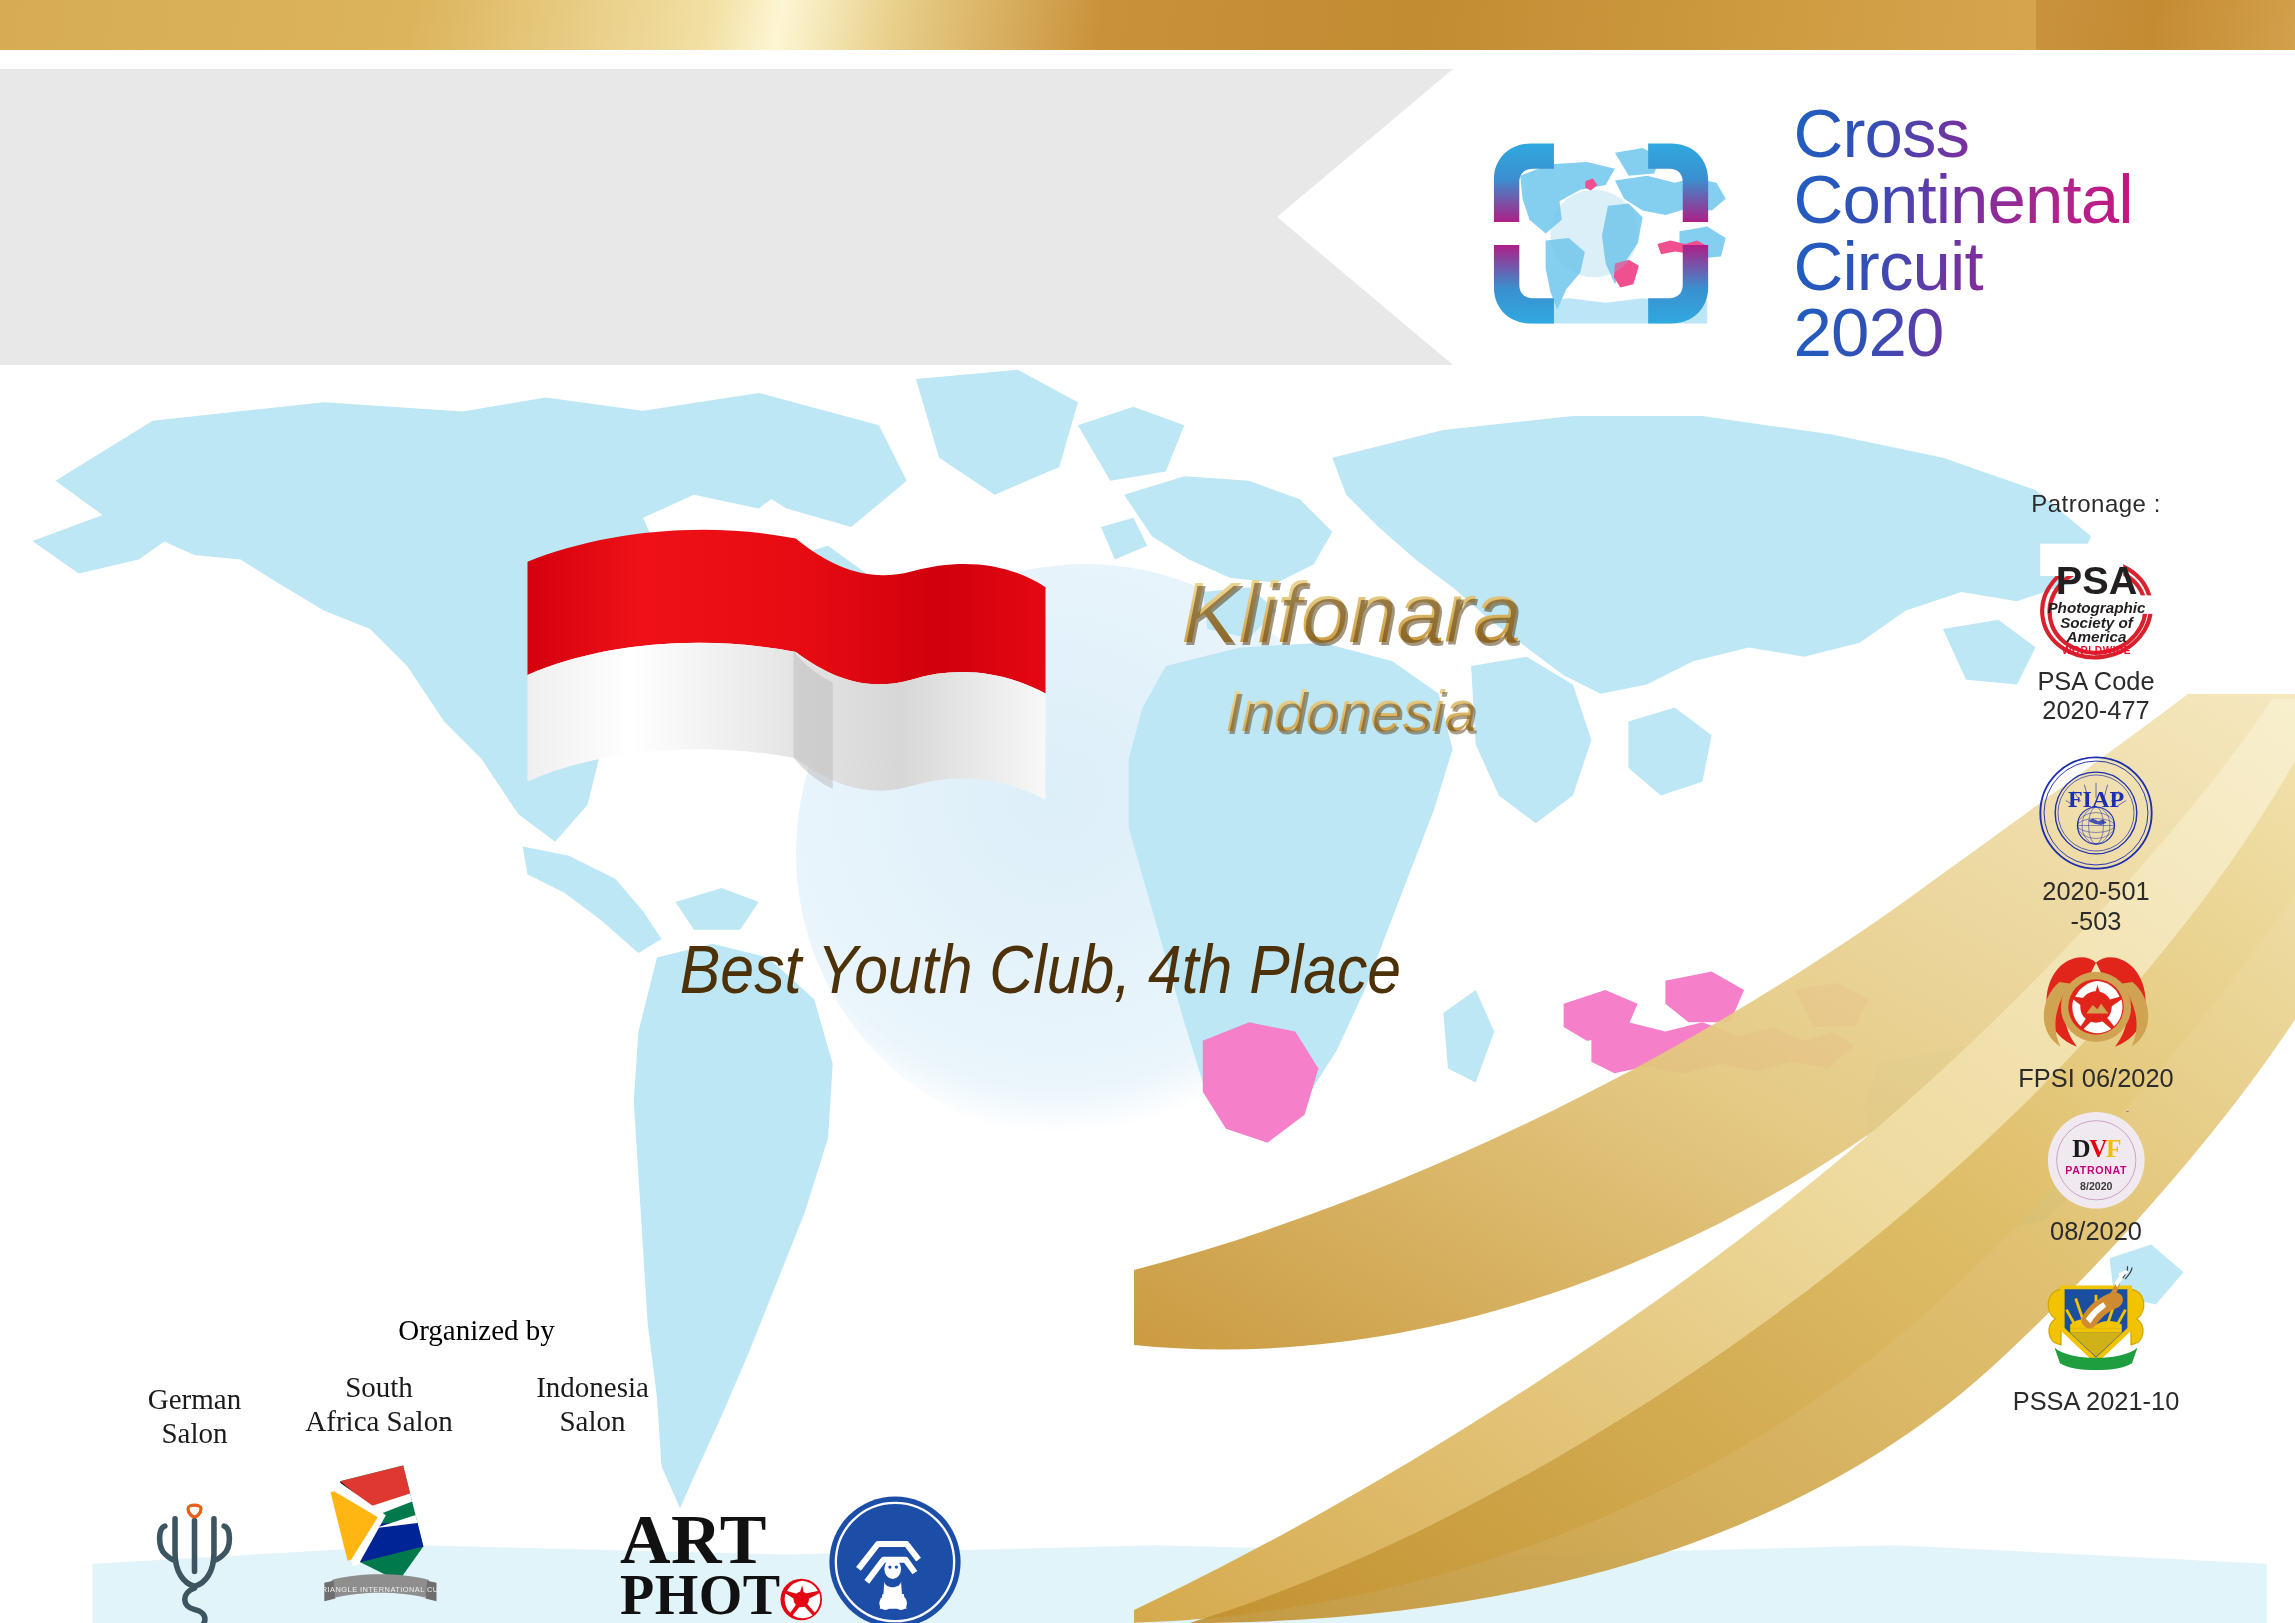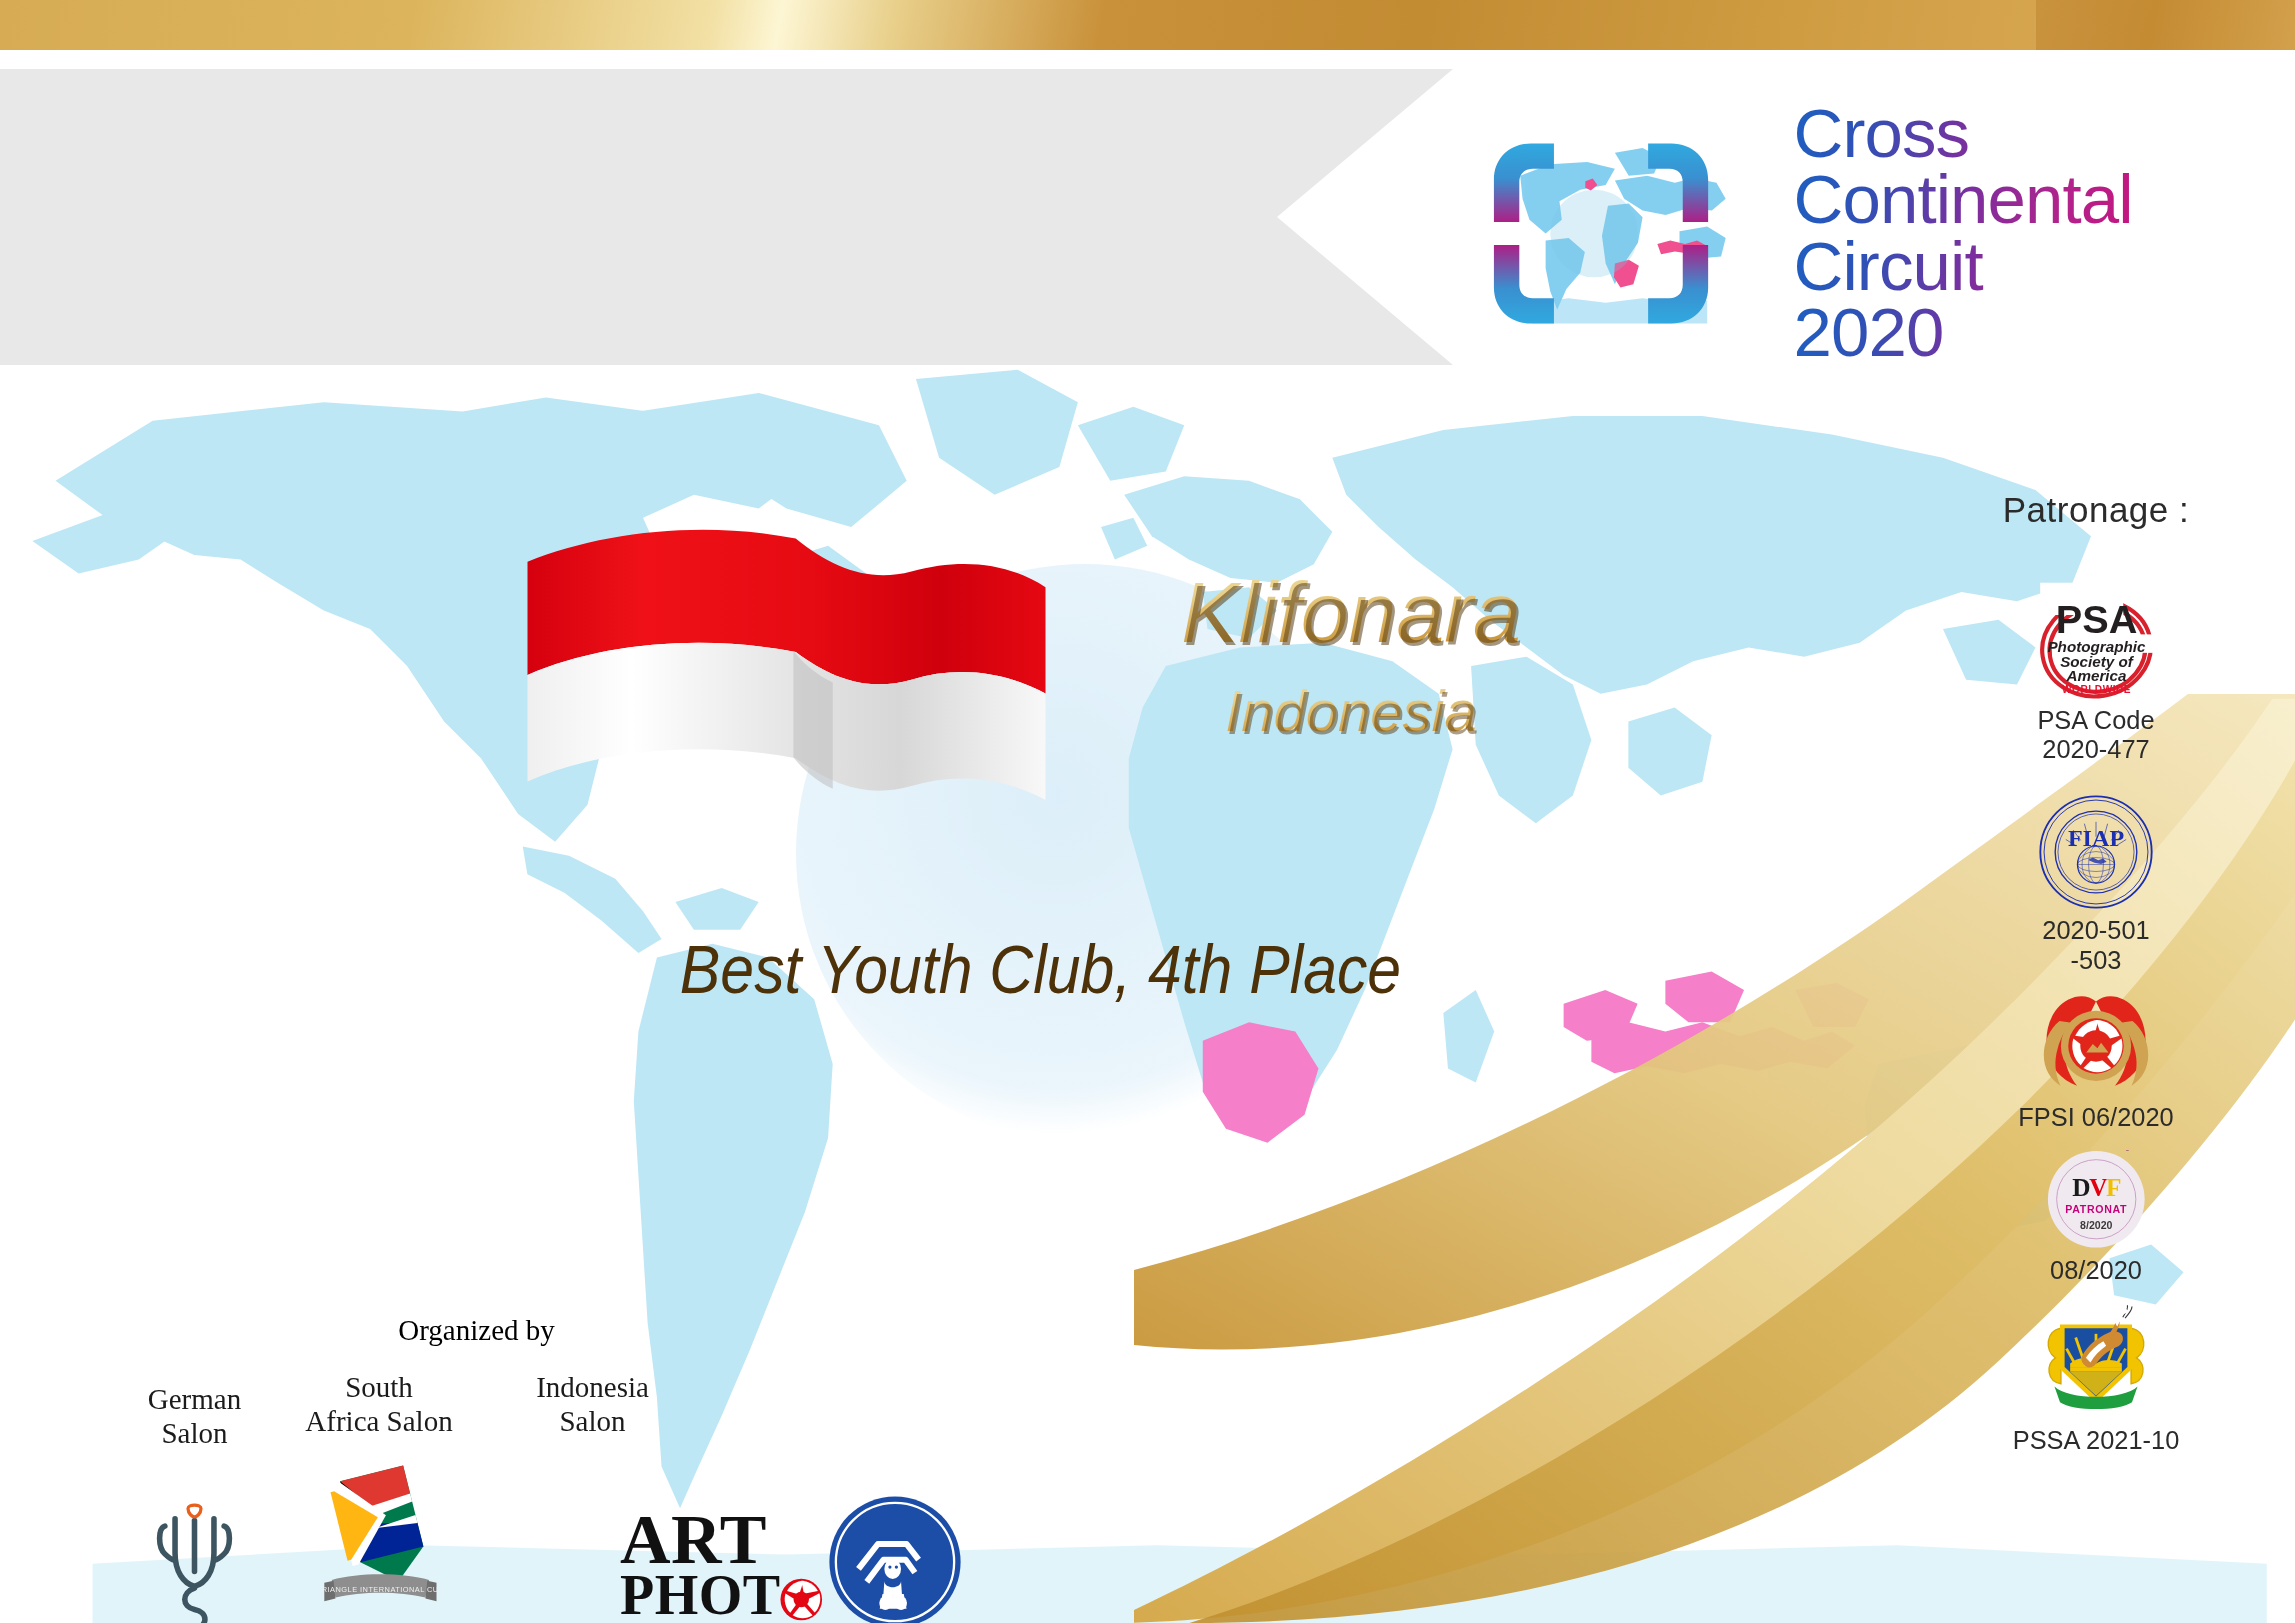--- a/index.html
+++ b/index.html
@@ -84,21 +84,21 @@
     font-size:69px;font-style:italic;color:#4d3108;line-height:1;
     font-family:"Liberation Sans",sans-serif;transform:scaleX(.88);white-space:nowrap;
   }
 
   
   #patronage{
     position:absolute;left:1957px;top:490px;width:278px;
     display:flex;flex-direction:column;align-items:center;
     font-family:"Liberation Sans",sans-serif;color:#2b2b2b;
   }
-  #patronage-title{font-size:35px;letter-spacing:0.5px;margin-bottom:49px;white-space:nowrap;}
+  #patronage-title{font-size:24px;letter-spacing:0.5px;margin-bottom:22px;white-space:nowrap;}
   .pat-item{display:flex;flex-direction:column;align-items:center;width:100%;}
   .pat-logo{display:flex;align-items:center;justify-content:flex-end;}
   .pat-code{font-size:25.4px;text-align:center;line-height:1.15;margin-top:6.5px;white-space:pre-line;}
   .sp-psa{height:30px;} .sp-fiap{height:19.4px;} .sp-fpsi{height:18.5px;}
   .sp-dvf{height:18.5px;} .sp-pssa{height:15.7px;}
 
   
   #organized-by{
     position:absolute;left:356px;top:1314px;width:241px;text-align:center;
     font-family:"Liberation Serif",serif;font-size:29px;color:#000000;

